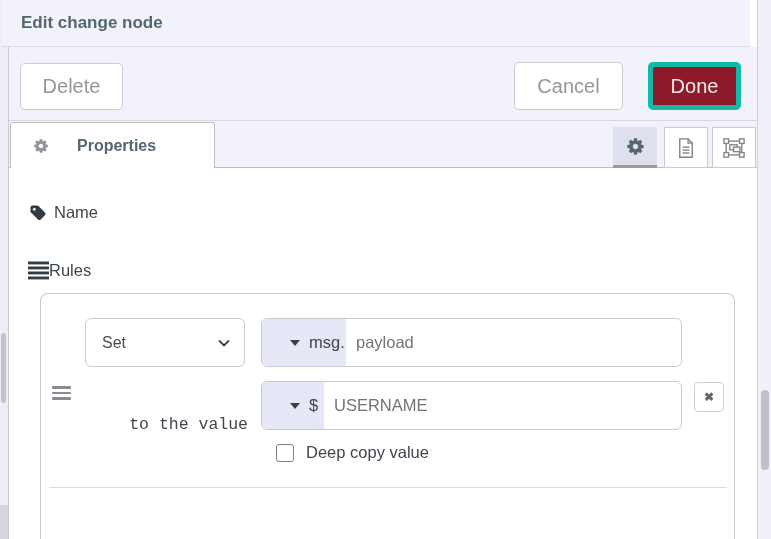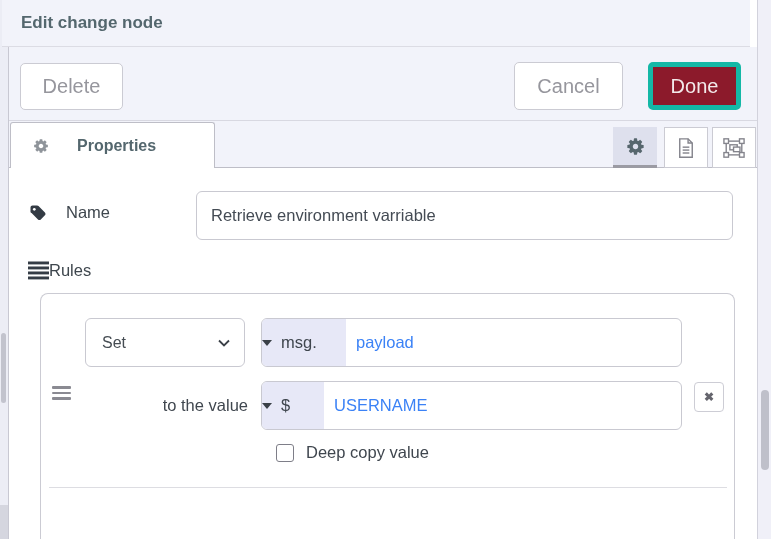--- a/index.html
+++ b/index.html
@@ -48,21 +48,21 @@
   .tab-label { font-size:16px; font-weight:bold; color:#54676E; }
   .icon-btn { position:absolute; top:127px; width:44px; height:41px; z-index:2;
     display:flex; align-items:center; justify-content:center; cursor:pointer; background:#fff;
     border:1px solid #CBCBD3; color:#84848C; }
   .icon-btn.selected { left:613px; background:#DEE0ED; border:none;
     border-bottom:3px solid #9B9BA3; color:#56666D; }
   .icon-btn.doc { left:664px; }
   .icon-btn.grp { left:712px; }
 
   
-  .name-row { position:absolute; left:30px; top:203px; display:flex; align-items:center; gap:20px; }
+  .name-row { position:absolute; left:30px; top:203px; display:flex; align-items:center; gap:8px; }
   .tag-icon { width:16px; height:16px; color:#333B44; }
   .field-label { font-size:16.5px; color:#3F474E; }
   .name-input { position:absolute; left:196px; top:191px; width:537px; height:49px;
     border:1px solid #C9C9D1; border-radius:6px; padding:0 14px;
     font-size:16.5px; color:#444B54; background:#fff; font-family:"Liberation Sans", sans-serif; }
   .rules-row { position:absolute; left:28px; top:261px; display:flex; align-items:center; }
   .list-icon { width:21px; height:19px; color:#343C45; }
 
   
   .rules-box { position:absolute; left:40px; top:293px; width:695px; height:246px;
@@ -70,32 +70,32 @@
   .action-select { position:absolute; left:85px; top:318px; width:160px; height:49px;
     border:1px solid #C9C9D1; border-radius:6px; background:#fff; cursor:pointer;
     display:flex; align-items:center; padding:0 14px 0 16px; font-size:16px; color:#454C52; }
   .chevron { margin-left:auto; width:12px; height:8px; }
   .typed-input { position:absolute; left:261px; width:421px; height:49px;
     border:1px solid #C9C9D1; border-radius:6px; background:#fff;
     display:flex; overflow:hidden; align-items:stretch; }
   .ti-prop { top:318px; }
   .ti-val  { top:381px; }
   .ti-prefix { background:#E7E8F7; display:flex; align-items:center; gap:9px;
-    padding:0 10px 0 0; font-size:16.5px; color:#3F464E; cursor:pointer; flex:none; }
+    padding:0 10px 0 28px; font-size:16.5px; color:#3F464E; cursor:pointer; flex:none; }
   .ti-prop .ti-prefix { width:84px; }
   .ti-val  .ti-prefix { width:62px; }
   .tri-down { width:0; height:0; border-left:5px solid transparent;
     border-right:5px solid transparent; border-top:6px solid #3A4047; flex:none; }
-  .ti-value { flex:1; border:none; outline:none; font-size:16.5px; color:#3b82f6;
+  .ti-value { flex:1; border:none; outline:none; font-size:16.5px; color:#737373;
     padding:0 10px; background:transparent; font-family:"Liberation Sans", sans-serif; min-width:0; }
   .drag-handle { position:absolute; left:52px; top:386px; width:19px; height:14px;
     display:flex; flex-direction:column; justify-content:space-between; cursor:grab; }
   .drag-handle i { display:block; height:2.6px; background:#8A8A92; border-radius:1px; }
-  .to-label { position:absolute; left:120px; top:396px; width:128px;
-    text-align:right; font-size:16.5px; color:#40474F; }
+  .to-label { position:absolute; left:120px; top:415px; width:128px;
+    text-align:right; font-size:16.5px; color:#40474F;font-family:Liberation Mono, monospace; }
   .x-btn { position:absolute; left:694px; top:382px; width:30px; height:30px;
     border:1px solid #CDCDD5; border-radius:4px; background:#fff; color:#65656D;
     font-size:12px; font-weight:bold; display:flex; align-items:center;
     justify-content:center; cursor:pointer; }
   .deep-row { position:absolute; left:276px; top:443px; display:flex; align-items:center; gap:12px; }
   .checkbox { width:18px; height:18px; border:1px solid #7E7E88; border-radius:3px;
     background:#fff; cursor:pointer; }
   .deep-label { font-size:16.5px; color:#3F464E;text-align:center; }
   .rule-divider { position:absolute; left:49px; top:487px; width:678px; height:1px; background:#DDDDE2; }
 </style>
@@ -150,21 +150,20 @@
       </svg>
   </div>
 
   <div class="name-row">
     <svg class="tag-icon" viewBox="0 0 16 16">
         <path fill="currentColor" d="M0.5 2.5C0.5 1.4 1.4 0.5 2.5 0.5h4.6c.53 0 1.04.21 1.41.59l6.4 6.4c.78.78.78 2.05 0 2.83l-4.1 4.1c-.78.78-2.05.78-2.83 0l-6.4-6.4A2 2 0 0 1 .5 6.9z"></path>
         <circle cx="4.3" cy="4.3" r="1.35" fill="#fff"></circle>
       </svg>
     <span class="field-label">Name</span>
   </div>
-  <input class="name-input" type="text" value="Retrieve environment varriable" style="">
 
   <div class="rules-row">
     <svg class="list-icon" viewBox="0 0 21 19" fill="currentColor">
         <rect y="0.5" width="21" height="2.9"></rect>
         <rect y="5.5" width="21" height="2.9"></rect>
         <rect y="10.5" width="21" height="2.9"></rect>
         <rect y="15.5" width="21" height="2.9"></rect>
       </svg>
     <span class="field-label">Rules</span>
   </div>

